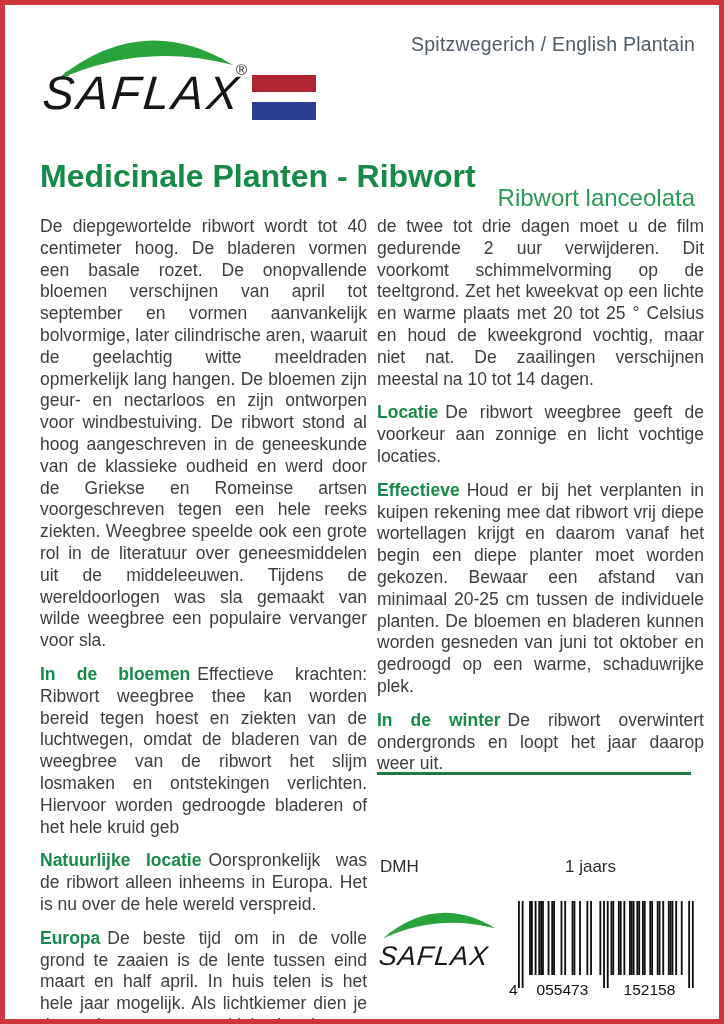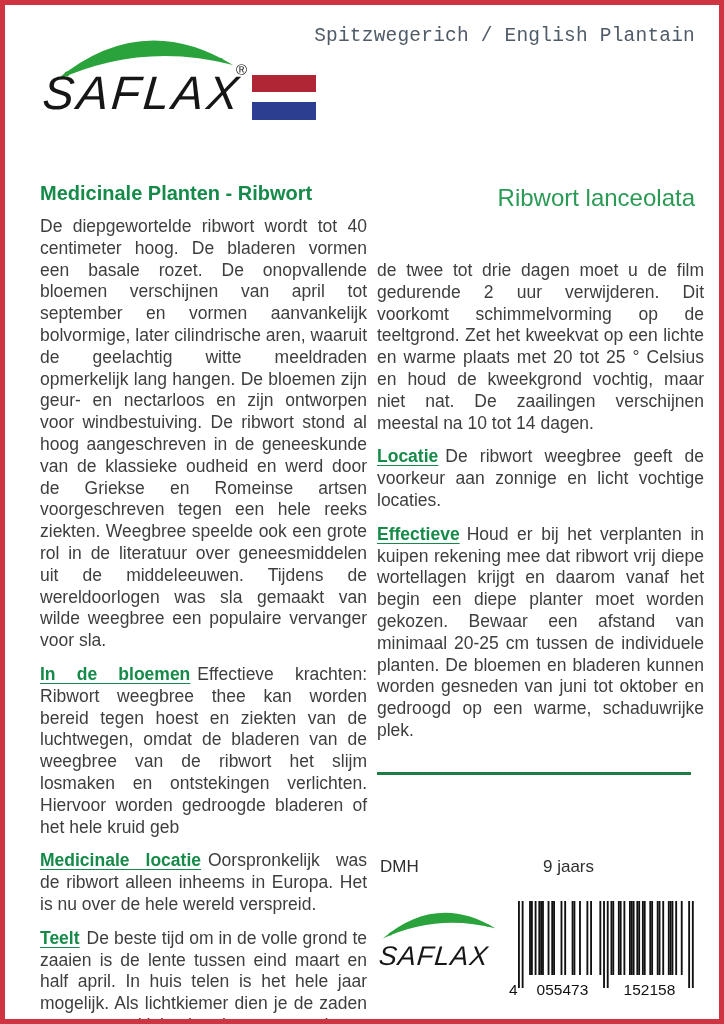--- a/index.html
+++ b/index.html
@@ -2,64 +2,64 @@
 <html style="--border-red: #ce3540; --green: #158a49; --green2: #2a9a55; --arch-green: #2aa33c; --divider-green: #1d7c44; --body: #3d3e40; --slate: #4f5b67; --flag-red: #b02634; --flag-blue: #2c3e8f;"><head>
 <meta charset="utf-8">
 <style>
   html,body { margin:0; padding:0; background:#fff; }
   .page {
     position:relative; width:724px; height:1024px; box-sizing:border-box;
     background:#fff; border:5px solid var(--border-red);
     font-family:"Liberation Sans", sans-serif; overflow:hidden;
   }
   .subtitle {
-    position:absolute; top:20px; right:24px;
-    font-size:19.5px; color:var(--slate); letter-spacing:0.2px;font-family:Liberation Mono, monospace;
+    position:absolute; top:28px; right:24px;
+    font-size:19.5px; color:var(--slate); letter-spacing:0.2px;
   }
   
   .brand-block { position:absolute; left:38px; top:20px; width:300px; height:108px; }
   .arch-svg { position:absolute; left:6px; top:0; }
   .brand-text {
     position:absolute; left:0; top:44px; font-size:47px; font-style:italic;
     letter-spacing:3px; color:#161616; transform:skewX(-5deg); line-height:1;
   }
   .reg { position:absolute; left:193px; top:36px; font-size:15px; color:#222; }
   .flag { position:absolute; left:209px; top:50px; width:64px; }
   .flag .r { height:17px; background:var(--flag-red); }
   .flag .w { height:10px; background:#fff; }
   .flag .b { height:18px; background:var(--flag-blue); }
   
   .title-left {
     position:absolute; left:35px; top:153px;
-    font-size:20px; font-weight:bold; color:var(--green);margin-top:24px;
+    font-size:32px; font-weight:bold; color:var(--green);
   }
   .title-right {
     position:absolute; right:24px; top:179px;
     font-size:24px; color:var(--green2);
   }
   
   .col {
     position:absolute; top:211px; width:327px; text-align:justify;
     font-size:17.5px; line-height:21.8px; color:var(--body);
   }
   .col-left { left:35px; }
-  .col-right { left:372px;margin-top:44px; }
+  .col-right { left:372px; }
   .para { margin:0 0 12px 0; }
   .shead {
-    color:var(--green); font-weight:bold; text-decoration:underline;
+    color:var(--green); font-weight:bold; 
     text-underline-offset:3px; margin-right:7px;
   }
   .shead:empty { display:none; margin:0; }
   
   .divider {
     position:absolute; left:372px; top:767px; width:314px; height:3px;
     background:var(--divider-green);
   }
   .info { position:absolute; left:375px; top:852px; width:322px; font-size:17px; color:#2c2e30; }
-  .irow { display:flex; margin-bottom:10px; }
+  .irow { display:flex; margin-bottom:10px;gap:22px; }
   .ilabel { width:163px; }
   .logo-small { position:absolute; left:374px; top:898px; width:130px; }
   .logo-small .brand-text-sm {
     font-size:27px; font-style:italic; letter-spacing:1px; color:#161616;
     transform:skewX(-5deg); margin-top:-4px;
   }
   .barcode { position:absolute; left:503px; top:896px; }
 </style>
 </head>
 <body>
@@ -88,45 +88,48 @@
   <div class="title-right">Ribwort lanceolata</div>
 
   <div class="col col-left">
     <p class="para">
       <span>De diepgewortelde ribwort wordt tot 40 centimeter hoog. De bladeren vormen een basale rozet. De onopvallende bloemen verschijnen van april tot september en vormen aanvankelijk bolvormige, later cilindrische aren, waaruit de geelachtig witte meeldraden opmerkelijk lang hangen. De bloemen zijn geur- en nectarloos en zijn ontworpen voor windbestuiving. De ribwort stond al hoog aangeschreven in de geneeskunde van de klassieke oudheid en werd door de Griekse en Romeinse artsen voorgeschreven tegen een hele reeks ziekten. Weegbree speelde ook een grote rol in de literatuur over geneesmiddelen uit de middeleeuwen. Tijdens de wereldoorlogen was sla gemaakt van wilde weegbree een populaire vervanger voor sla.</span>
     </p>
     <p class="para">
       <span class="shead">In de bloemen</span><span>Effectieve krachten: Ribwort weegbree thee kan worden bereid tegen hoest en ziekten van de luchtwegen, omdat de bladeren van de weegbree van de ribwort het slijm losmaken en ontstekingen verlichten. Hiervoor worden gedroogde bladeren of het hele kruid geb</span>
     </p>
     <p class="para">
-      <span class="shead">Medicinale locatie</span><span>Oorspronkelijk was de ribwort alleen inheems in Europa. Het is nu over de hele wereld verspreid.</span>
+      <span class="shead">Natuurlijke locatie</span><span>Oorspronkelijk was de ribwort alleen inheems in Europa. Het is nu over de hele wereld verspreid.</span>
     </p>
     <p class="para">
-      <span class="shead">Teelt</span><span>De beste tijd om in de volle grond te zaaien is de lente tussen eind maart en half april. In huis telen is het hele jaar mogelijk. Als lichtkiemer dien je de zaden maar een klein beetje met aarde te bedekken. Dek de kweekbak af met vershoudfolie, die u van gaten heeft voorzien. Dit beschermt de aarde tegen uitdroging. Om</span>
+      <span class="shead">Europa</span><span>De beste tijd om in de volle grond te zaaien is de lente tussen eind maart en half april. In huis telen is het hele jaar mogelijk. Als lichtkiemer dien je de zaden maar een klein beetje met aarde te bedekken. Dek de kweekbak af met vershoudfolie, die u van gaten heeft voorzien. Dit beschermt de aarde tegen uitdroging. Om</span>
     </p>
   </div>
 
   <div class="col col-right">
     <p class="para">
       <span>de twee tot drie dagen moet u de film gedurende 2 uur verwijderen. Dit voorkomt schimmelvorming op de teeltgrond. Zet het kweekvat op een lichte en warme plaats met 20 tot 25 ° Celsius en houd de kweekgrond vochtig, maar niet nat. De zaailingen verschijnen meestal na 10 tot 14 dagen.</span>
     </p>
     <p class="para">
       <span class="shead">Locatie</span><span>De ribwort weegbree geeft de voorkeur aan zonnige en licht vochtige locaties.</span>
     </p>
     <p class="para">
       <span class="shead">Effectieve</span><span>Houd er bij het verplanten in kuipen rekening mee dat ribwort vrij diepe wortellagen krijgt en daarom vanaf het begin een diepe planter moet worden gekozen. Bewaar een afstand van minimaal 20-25 cm tussen de individuele planten. De bloemen en bladeren kunnen worden gesneden van juni tot oktober en gedroogd op een warme, schaduwrijke plek.</span>
     </p>
+    <p class="para">
+      <span class="shead">In de winter</span><span>De ribwort overwintert ondergronds en loopt het jaar daarop weer uit.</span>
+    </p>
   </div>
 
   <div class="divider"></div>
 
   <div class="info">
     <div class="irow">
       <span class="ilabel">DMH</span>
-      <span>9 jaars</span>
+      <span>1 jaars</span>
     </div>
   </div>
 
   <div class="logo-small">
     <svg width="120" height="38" viewBox="0 0 190 60">
       <path d="M6,56 Q92,-16 184,40 Q92,16 6,56 Z" fill="var(--arch-green)"></path>
       <circle cx="18" cy="49" r="2.4" fill="var(--arch-green)"></circle>
       <circle cx="172" cy="35" r="2" fill="var(--arch-green)"></circle>
     </svg>
     <div class="brand-text-sm">SAFLAX</div>

